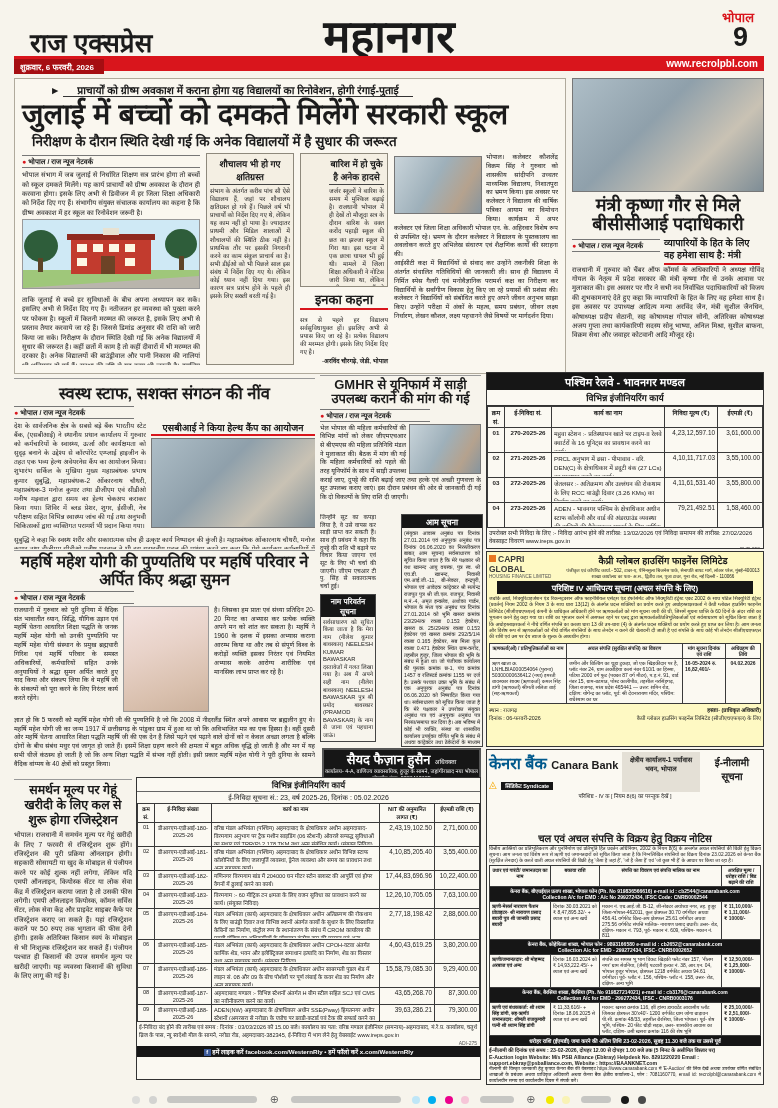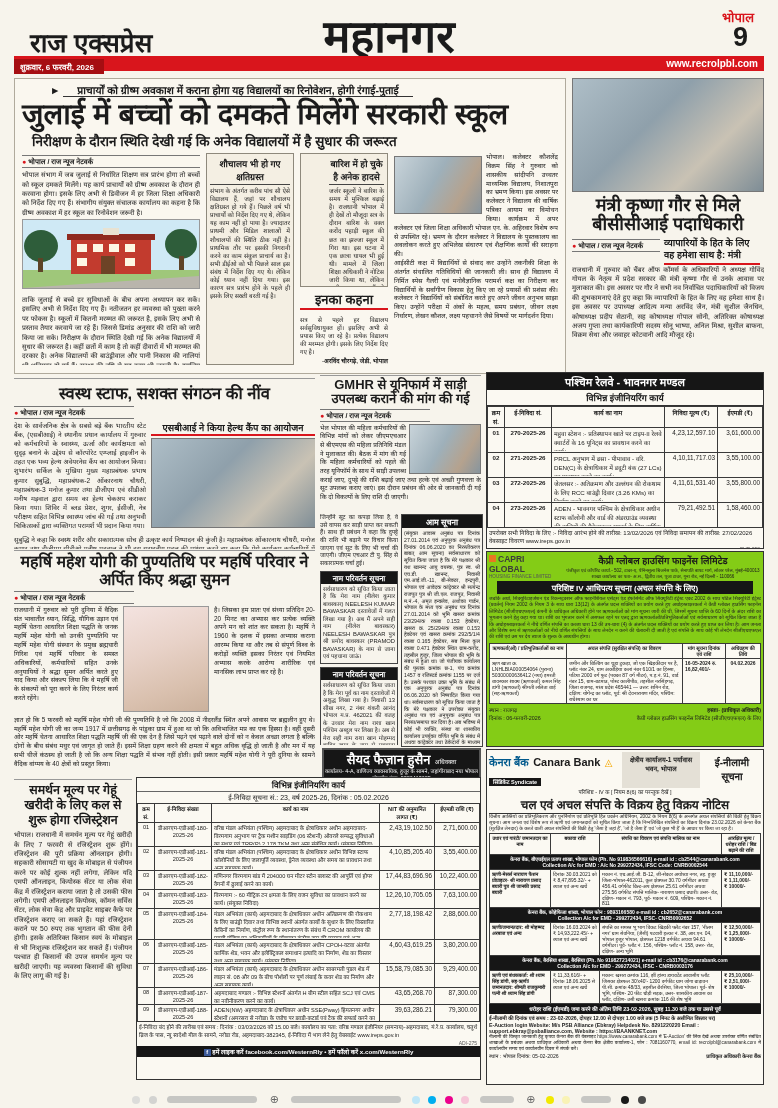--- a/index.html
+++ b/index.html
@@ -131,21 +131,21 @@
     <div class="bodytxt" style="font-size:6.6px;margin-top:2px;">सुबुद्धि ने कहा कि स्वस्थ शरीर और सकारात्मक सोच ही उत्कृष्ट कार्य निष्पादन की कुंजी है। महाप्रबंधक ओंकारनाथ चौधरी, मनोज कुमार तथा डीजीएम-सीडीओ मनीष मड़वाल ने भी इस सराहनीय पहल की प्रशंसा करते हुए कहा कि ऐसे कार्यक्रम कर्मचारियों में आत्मविश्वास, ऊर्जा एवं कार्य संतुलन को बढ़ावा देते हैं।</div>
   </div>
 
   <div class="abs" style="left:320px;top:375px;width:161px;height:137px;overflow:hidden;border-top:1px solid #999;padding-top:2px;">
     <div class="b ctr" style="font-size:13px;line-height:1.1;">GMHR से यूनिफार्म में साड़ी उपलब्ध कराने की मांग की गई</div>
     <div class="byline" style="width:110px;"><span class="dot">●</span> <span>भोपाल / राज न्यूज नेटवर्क</span></div>
     <div class="ph2" style="float:right;width:70px;height:48px;margin:0 0 2px 3px;"></div>
     <div class="bodytxt" style="font-size:6.3px;">भेल भोपाल की महिला कर्मचारियों की विभिन्न मांगों को लेकर जीएमएचआर से बीएमएस की महिला प्रतिनिधि मंडल ने मुलाकात की। बैठक में मांग की गई कि महिला कर्मचारियों को पहले की तरह यूनिफॉर्म के साथ में साड़ी उपलब्ध कराई जाए, दुपट्टे की राशि बढ़ाई जाए तथा हल्के एवं अच्छी गुणवत्ता के सूट उपलब्ध कराए जाएं। इस दौरान प्रबंधन की ओर से जानकारी दी गई कि दो विकल्पों के लिए राशि दी जाएगी।</div>
   </div>
 
-  <div class="abs" style="left:320px;top:514px;width:78px;height:231px;overflow:hidden;">
+  <div class="abs" style="left:320px;top:514px;width:56px;height:231px;overflow:hidden;">
     <div class="tiny" style="font-size:5.9px;">जिन्होंने सूट का कपड़ा लिया है, वे उसे वापस कर साड़ी प्राप्त कर सकती हैं। साथ ही प्रबंधन ने कहा कि दुपट्टे की राशि भी बढ़ाने पर विचार किया जाएगा एवं सूट के लिए भी चर्चा की जाएगी। जीएम एचआर टी पु. सिंह से सकारात्मक चर्चा हुई।</div>
     <div style="border:1px solid #444;margin-top:3px;">
       <div class="blackbar" style="font-size:7.5px;padding:1px;">नाम परिवर्तन सूचना</div>
       <div class="tiny" style="padding:2px;font-size:5.8px;">सर्वसाधारण को सूचित किया जाता है कि मेरा नाम (नीलेश कुमार बावस्कार) NEELESH KUMAR BAWASKAR दस्तावेजों में गलत लिखा गया है। अब मैं अपने सही नाम (नीलेश बावस्कार) NEELESH BAWASKAR पुत्र श्री प्रमोद बावस्कार (PRAMOD BAVASKAR) के नाम से जाना एवं पहचाना जाऊं।</div>
     </div>
     <div style="border:1px solid #444;margin-top:3px;">
       <div class="blackbar" style="font-size:7.5px;padding:1px;">नाम परिवर्तन सूचना</div>
       <div class="tiny" style="padding:2px;font-size:5.8px;">सर्वसाधारण को सूचित किया जाता है कि मेरा पूर्व का नाम दस्तावेजों में अशुद्ध लिखा गया है। निवासी 13 सीख नगर, 2 नंबर शंकरी आनंद भोपाल म.प्र. 462021 की वजह के उच्चार मेरा नाम राशा खान पश्चिम अब्दुल पर लिखा है। अब से मेरा सही नाम राशा खान मोहम्मद वाहिद खान के नाम से पहचाना जाये।</div>
     </div>
   </div>
@@ -207,21 +207,21 @@
         <td class="num">79,21,492.51</td>
         <td class="num">1,58,460.00</td>
       </tr>
     </tbody>
       </table>
     <div class="sm-bar" style="font-size:6px;">उपरोक्त सभी निविदा के लिए :- निविदा आरंभ होने की तारीख: 13/02/2026 एवं निविदा समापन की तारीख: 27/02/2026 वेबसाइट विवरण www.ireps.gov.in</div>
     <div style="font-size:5px;text-align:right;padding-right:3px;color:#555;">BVP-252</div>
 
   </div>
 
-  <div class="abs" style="left:486px;top:551px;width:278px;height:196px;border:1px solid #333;background:#84cc16;box-sizing:border-box;overflow:hidden;padding:2px;">
+  <div class="abs" style="left:486px;top:551px;width:278px;height:196px;border:1px solid #333;background:#fef9c3;box-sizing:border-box;overflow:hidden;padding:2px;">
     <div style="display:flex;gap:4px;align-items:flex-start;">
       <div style="width:72px;">
         <div class="b" style="font-size:8.5px;color:#3c3c3c;"><span style="display:inline-block;width:7px;height:7px;background:#e87722;margin-right:2px;"></span><span>CAPRI GLOBAL</span></div>
         <div style="font-size:4.6px;color:#555;">HOUSING FINANCE LIMITED</div>
       </div>
       <div style="flex:1;">
         <div class="b ctr" style="font-size:9.5px;">कैप्री ग्लोबल हाउसिंग फाइनेंस लिमिटेड</div>
         <div class="ctr" style="font-size:4.6px;">पंजीकृत एवं कॉर्पोरेट कार्या.- 502, टावर-ए, पेनिनसुला बिजनेस पार्क, सेनापति बापट मार्ग, लोअर परेल, मुंबई-400013</div>
         <div class="ctr" style="font-size:4.6px;">शाखा कार्यालय का पता- अ.स., द्वितीय तल, पूजा टावर, गुना रोड, नई दिल्ली - 110066</div>
       </div>
@@ -256,30 +256,30 @@
       <div style="text-align:right;">
         <div class="b">हस्ता/- (प्राधिकृत अधिकारी)</div>
         <div>कैप्री ग्लोबल हाउसिंग फाइनेंस लिमिटेड (सीजीएचएफएल) के लिए</div>
       </div>
     </div>
   </div>
 
   <div class="abs" style="left:486px;top:749px;width:278px;height:336px;border:1px solid #333;background:#fbf9f2;box-sizing:border-box;overflow:hidden;padding:2px;">
     <div style="display:flex;gap:3px;align-items:stretch;">
       <div style="width:130px;">
-        <span class="b" style="font-size:11px;color:#00598c;">केनरा बैंक</span>
+        <span class="b" style="font-size:16px;color:#00598c;">केनरा बैंक</span>
         <span class="b" style="font-size:11px;">Canara Bank</span>
         <span style="color:#f5a800;font-size:10px;">◬</span>
         <div class="blackbar" style="display:inline-block;font-size:5.5px;padding:0 4px;">सिंडिकेट Syndicate</div>
       </div>
       <div class="ctr" style="flex:1;background:#e4e0d6;font-size:6.5px;font-weight:bold;padding:3px 2px;">क्षेत्रीय कार्यालय-1 पर्यावास भवन, भोपाल</div>
       <div class="b ctr" style="width:58px;font-size:10px;padding-top:3px;">ई-नीलामी सूचना</div>
     </div>
     <div class="ctr" style="font-size:5.5px;">परिशिष्ट - IV क [ नियम 8(6) का परन्तुक देखें ]</div>
-    <div class="b ctr" style="font-size:12px;border-bottom:1px solid #333;">चल एवं अचल संपत्ति के विक्रय हेतु विक्रय नोटिस</div>
+    <div class="b ctr" style="font-size:10px;border-bottom:1px solid #333;margin-top:31px;">चल एवं अचल संपत्ति के विक्रय हेतु विक्रय नोटिस</div>
     <div class="tiny" style="font-size:4.8px;max-height:30px;overflow:hidden;">वित्तीय आस्तियों का प्रतिभूतिकरण और पुनर्निर्माण एवं प्रतिभूति हित प्रवर्तन अधिनियम, 2002 के नियम 8(6) के अन्तर्गत अचल संपत्तियों की बिक्री हेतु विक्रय सूचना। आम जनता एवं विशेष रूप से ऋणी एवं जमानतदारों को सूचित किया जाता है कि निम्नलिखित संपत्तियों का विक्रय दिनांक 23.02.2026 को केनरा बैंक (सूरक्षित लेनदार) के कब्जे वाली अचल संपत्तियों की बिक्री हेतु 'जैसा है जहां है', 'जो है जैसा है' एवं 'जो कुछ भी है' के आधार पर किया जा रहा है।</div>
     <table class="tnd" style="font-size:4.9px;">
       <tbody>
           <tr>
         <th style="width:56px;">उधार एवं गारंटी/ जमानतदार का नाम</th>
         <th style="width:44px;">बकाया राशि</th>
         <th>संपत्ति का विवरण एवं संपत्ति मालिक का नाम</th>
         <th style="width:34px;">आरक्षित मूल्य / धरोहर राशि / बिड बढ़ाने की राशि</th>
       </tr>
       <tr>

